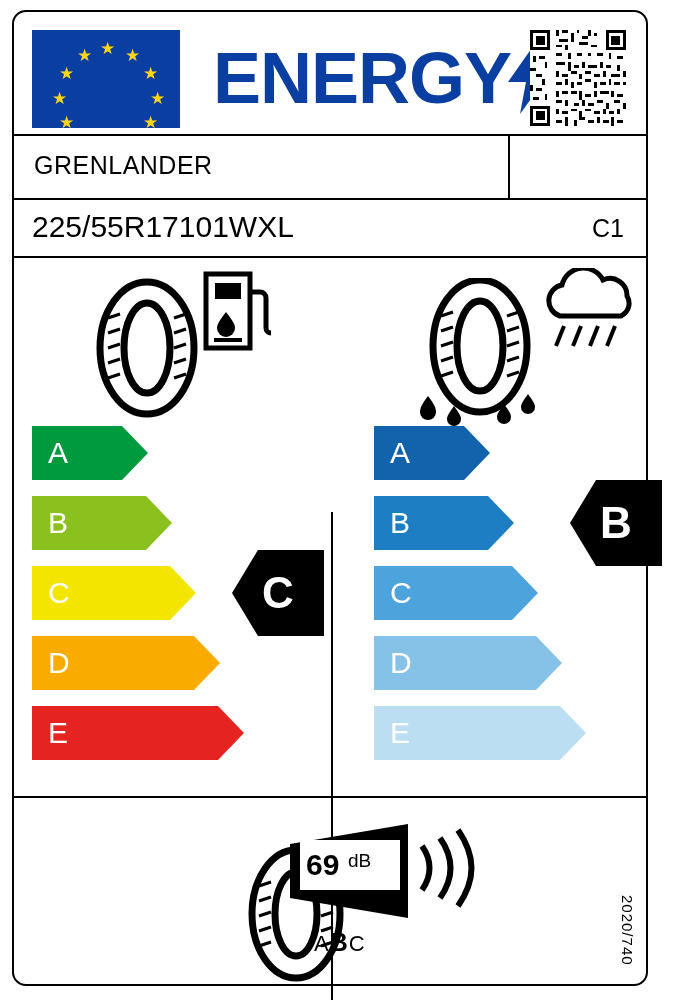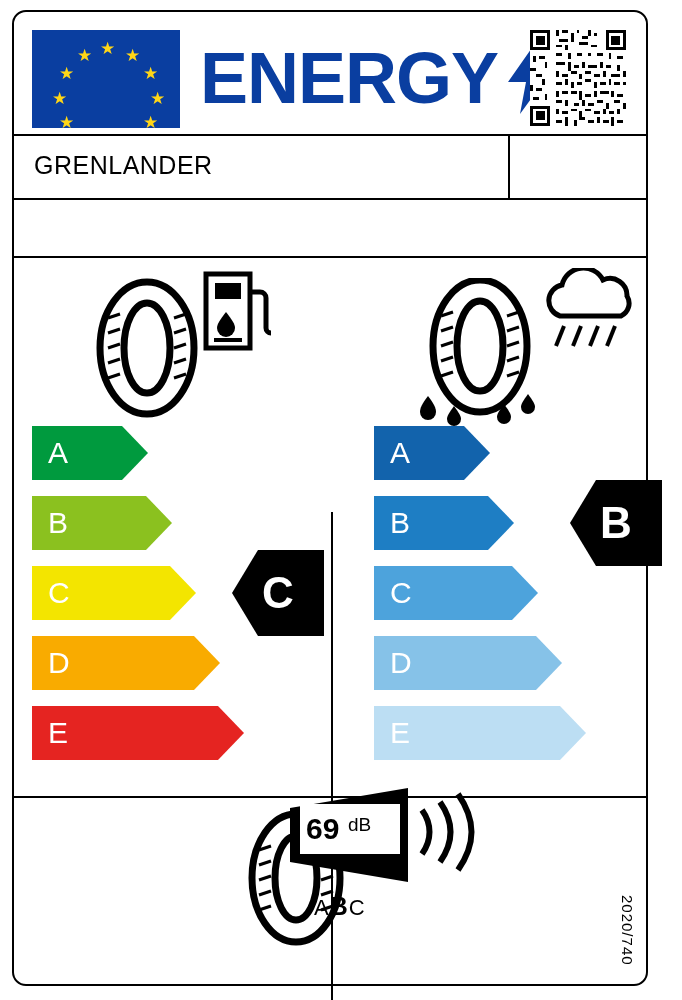--- a/index.html
+++ b/index.html
@@ -45,21 +45,21 @@
     overflow: hidden;
   }
   .eu-flag .star {
     position: absolute;
     color: #ffd617;
     font-size: 17px;
     line-height: 17px;
   }
   .energy-word {
     position: absolute;
-    left: 186px;
+    left: 199px;
     top: 26px;
     font-size: 72px;
     font-weight: bold;
     letter-spacing: -1px;
     color: #0a3ea0;
     line-height: 80px;
   }
   .bolt {
     position: absolute;
     left: 492px;
@@ -182,21 +182,21 @@
 
   
   .tyre {
     position: absolute;
   }
 
   
   .noise-sec {
     position: absolute;
     left: 0;
-    top: 748px;
+    top: 784px;
     width: 100%;
     height: 190px;
   }
   .noise-db {
     position: absolute;
     font-size: 30px;
     font-weight: bold;
   }
   .noise-unit {
     position: absolute;
@@ -360,20 +360,24 @@
   </div>
 
   <div class="divider" style="top:122px;"></div>
 
   <div class="brand-row">
     <div class="brand-name">GRENLANDER</div>
   </div>
   <div class="vsep"></div>
   <div class="divider" style="top:186px;"></div>
 
+  <div class="size-row">
+    <div class="size-text">225/55R17101WXL</div>
+    <div class="class-text">C1</div>
+  </div>
   <div class="divider" style="top:244px;"></div>
 
   <div class="body-sec">
 
     <div class="mid-vline"></div>
 
     <svg class="tyre" style="left:78px; top:22px; width:110px; height:140px;" viewBox="0 0 110 140">
       <ellipse cx="55" cy="70" rx="47" ry="66" fill="none" stroke="#000" stroke-width="7"></ellipse>
       <ellipse cx="55" cy="70" rx="23" ry="45" fill="none" stroke="#000" stroke-width="7"></ellipse>
       <g stroke="#000" stroke-width="3">

